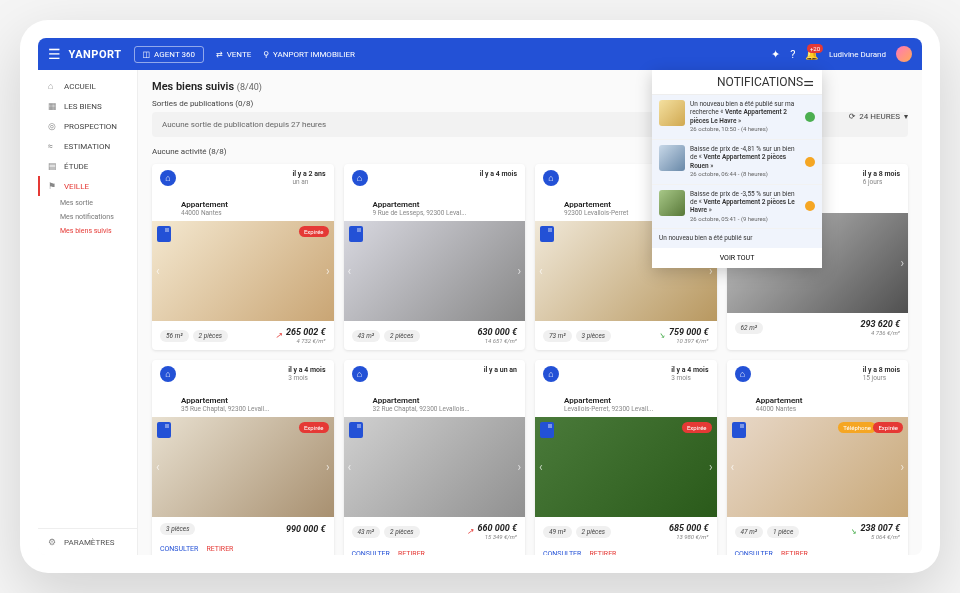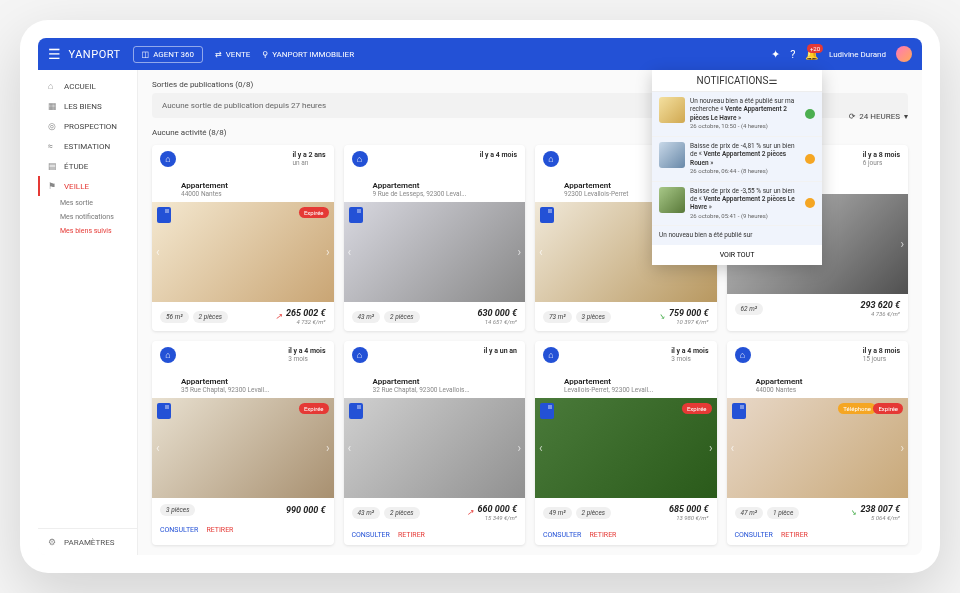--- a/index.html
+++ b/index.html
@@ -3,21 +3,21 @@
 <meta charset="utf-8">
 <style>
 * { margin: 0; padding: 0; box-sizing: border-box; font-family: -apple-system, BlinkMacSystemFont, "Segoe UI", Roboto, Arial, sans-serif; }
 body { background: #f5f5f5; display: flex; justify-content: center; align-items: center; min-height: 100vh; padding: 20px; }
 .tablet-frame { width: 920px; height: 553px; background: #fff; border-radius: 28px; box-shadow: 0 20px 60px rgba(0,0,0,0.15); overflow: hidden; position: relative; }
 .tablet-inner { position: absolute; inset: 18px; border-radius: 8px; overflow: hidden; background: #fafafa; display: flex; flex-direction: column; }
 
 
 .header { background: #2351d6; color: #fff; height: 32px; display: flex; align-items: center; padding: 0 10px; font-size: 9px; }
 .menu-icon { margin-right: 8px; font-size: 14px; cursor: pointer; }
-.logo { font-weight: 400; font-size: 11px; letter-spacing: 0.5px; margin-right: 12px; }
+.logo { font-weight: 700; font-size: 11px; letter-spacing: 0.5px; margin-right: 12px; }
 .agent-box { border: 1px solid rgba(255,255,255,0.5); padding: 3px 8px; border-radius: 3px; font-size: 8px; display: flex; align-items: center; gap: 4px; margin-right: 12px; cursor: pointer; }
 .nav-item { margin-right: 12px; font-size: 8px; display: flex; align-items: center; gap: 4px; cursor: pointer; }
 .header-right { margin-left: auto; display: flex; align-items: center; gap: 10px; }
 .header-icon { font-size: 11px; cursor: pointer; position: relative; }
 .notif-badge { position: absolute; top: -4px; right: -4px; background: #e53935; font-size: 6px; padding: 1px 3px; border-radius: 6px; }
 .user-name { font-size: 8px; }
 .avatar { width: 16px; height: 16px; border-radius: 50%; background: linear-gradient(135deg,#f7b,#fa5); }
 
 
 .body { flex: 1; display: flex; overflow: hidden; }
@@ -33,21 +33,21 @@
 .main { flex: 1; overflow-y: auto; padding: 10px 14px; position: relative; }
 .page-title { font-size: 11px; font-weight: 600; color: #222; margin-bottom: 6px; }
 .page-title .count { font-weight: 400; color: #666; font-size: 9px; }
 .section-label { font-size: 8px; color: #444; margin-bottom: 4px; }
 .empty-box { background: #f2f2f2; border-radius: 4px; padding: 8px 10px; font-size: 8px; color: #666; margin-bottom: 10px; }
 
 .time-filter { position: absolute; top: 42px; right: 14px; font-size: 8px; color: #444; display: flex; align-items: center; gap: 4px; cursor: pointer; }
 
 
 .notif-panel { position: absolute; top: 32px; right: 100px; width: 170px; background: #fff; box-shadow: 0 4px 16px rgba(0,0,0,0.2); z-index: 100; font-size: 7px; }
-.notif-head { display:flex; justify-content:center; padding: 5px 8px; color:#333; font-size:10px; border-bottom:1px solid #eee; }
+.notif-head { display:flex; justify-content:flex-end; padding: 5px 8px; color:#333; font-size:12px; border-bottom:1px solid #eee; }
 .notif-item { display:flex; gap:5px; padding:5px 7px; border-bottom:1px solid #f2f2f2; background:#f0f4fc; }
 .notif-thumb { width:26px; height:26px; border-radius:3px; flex-shrink:0; }
 .notif-text { flex:1; font-size:6.5px; line-height:1.3; color:#333; }
 .notif-text b{ font-weight:600; }
 .notif-time { color:#666; font-size:6px; }
 .notif-dot { width:10px; height:10px; border-radius:50%; flex-shrink:0; align-self:center; }
 .dot-green{background:#4caf50;} .dot-gold{background:#f5a623;}
 .notif-foot { text-align:center; padding:6px; font-size:7px; cursor:pointer; }
 
 
@@ -167,20 +167,21 @@
             <div class="side-sub">Mes notifications</div>
             <div class="side-sub active">Mes biens suivis</div>
           </div>
     <div class="side-bottom">
             <span class="side-icon">⚙</span>
             <span>PARAMÈTRES</span>
           </div>
   </div>
 
   <div class="main">
+    <div class="page-title"><span>Mes biens suivis</span> <span class="count">(8/40)</span></div>
     <div class="section-label">Sorties de publications  (0/8)</div>
     <div class="empty-box">Aucune sortie de publication depuis 27 heures</div>
     <div class="section-label">Aucune activité  (8/8)</div>
 
     <div class="time-filter">⟳ <span>24 HEURES</span> ▾</div>
 
     <div class="grid" id="cards-grid">
             <div class="card">
               <div class="card-head">
                 <div class="card-icon">⌂</div>

